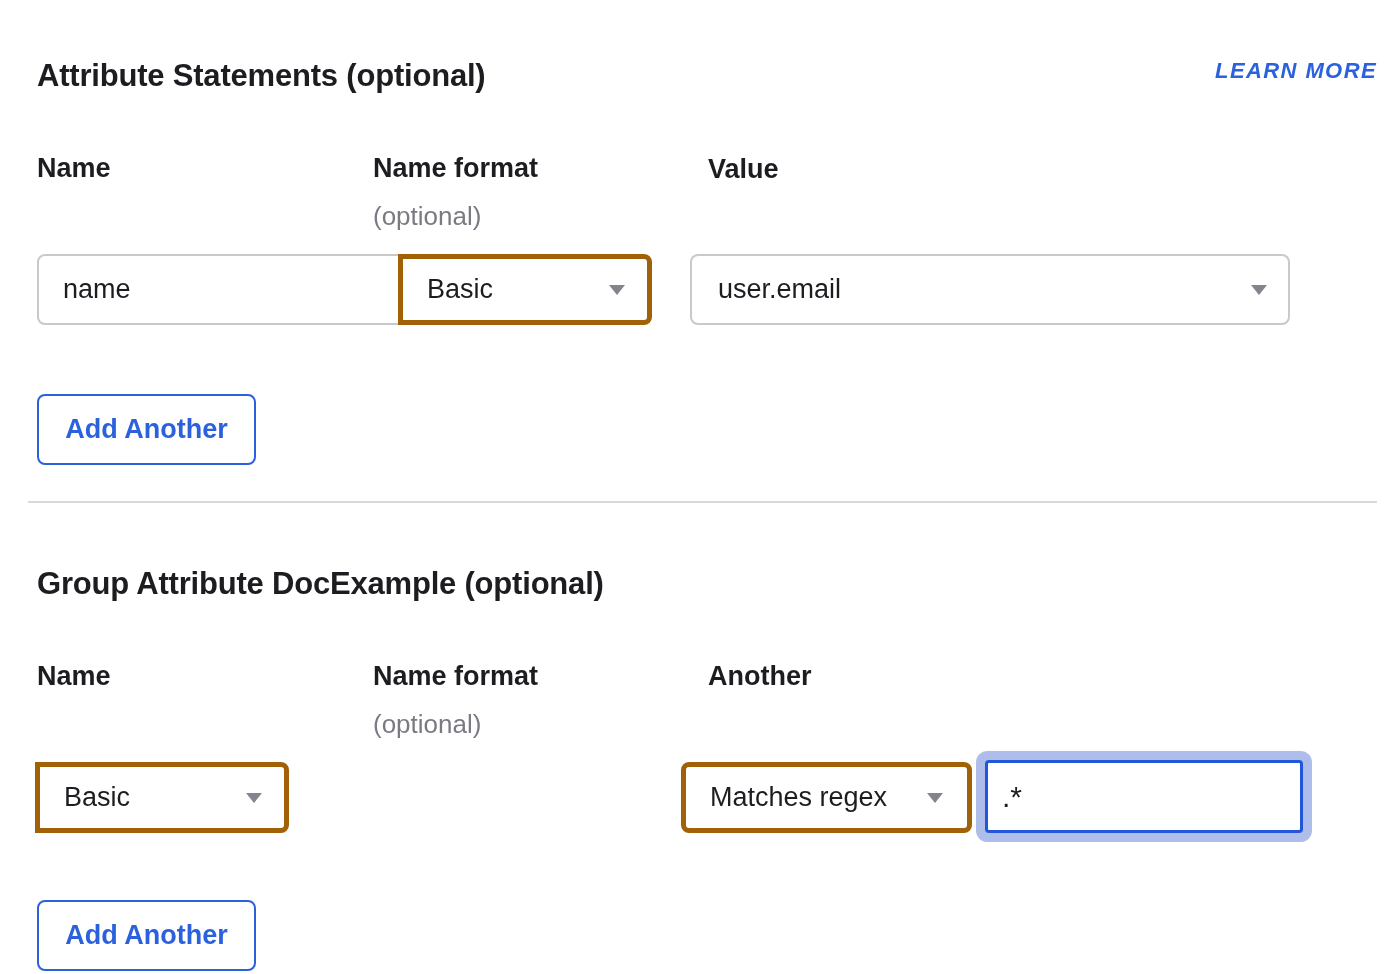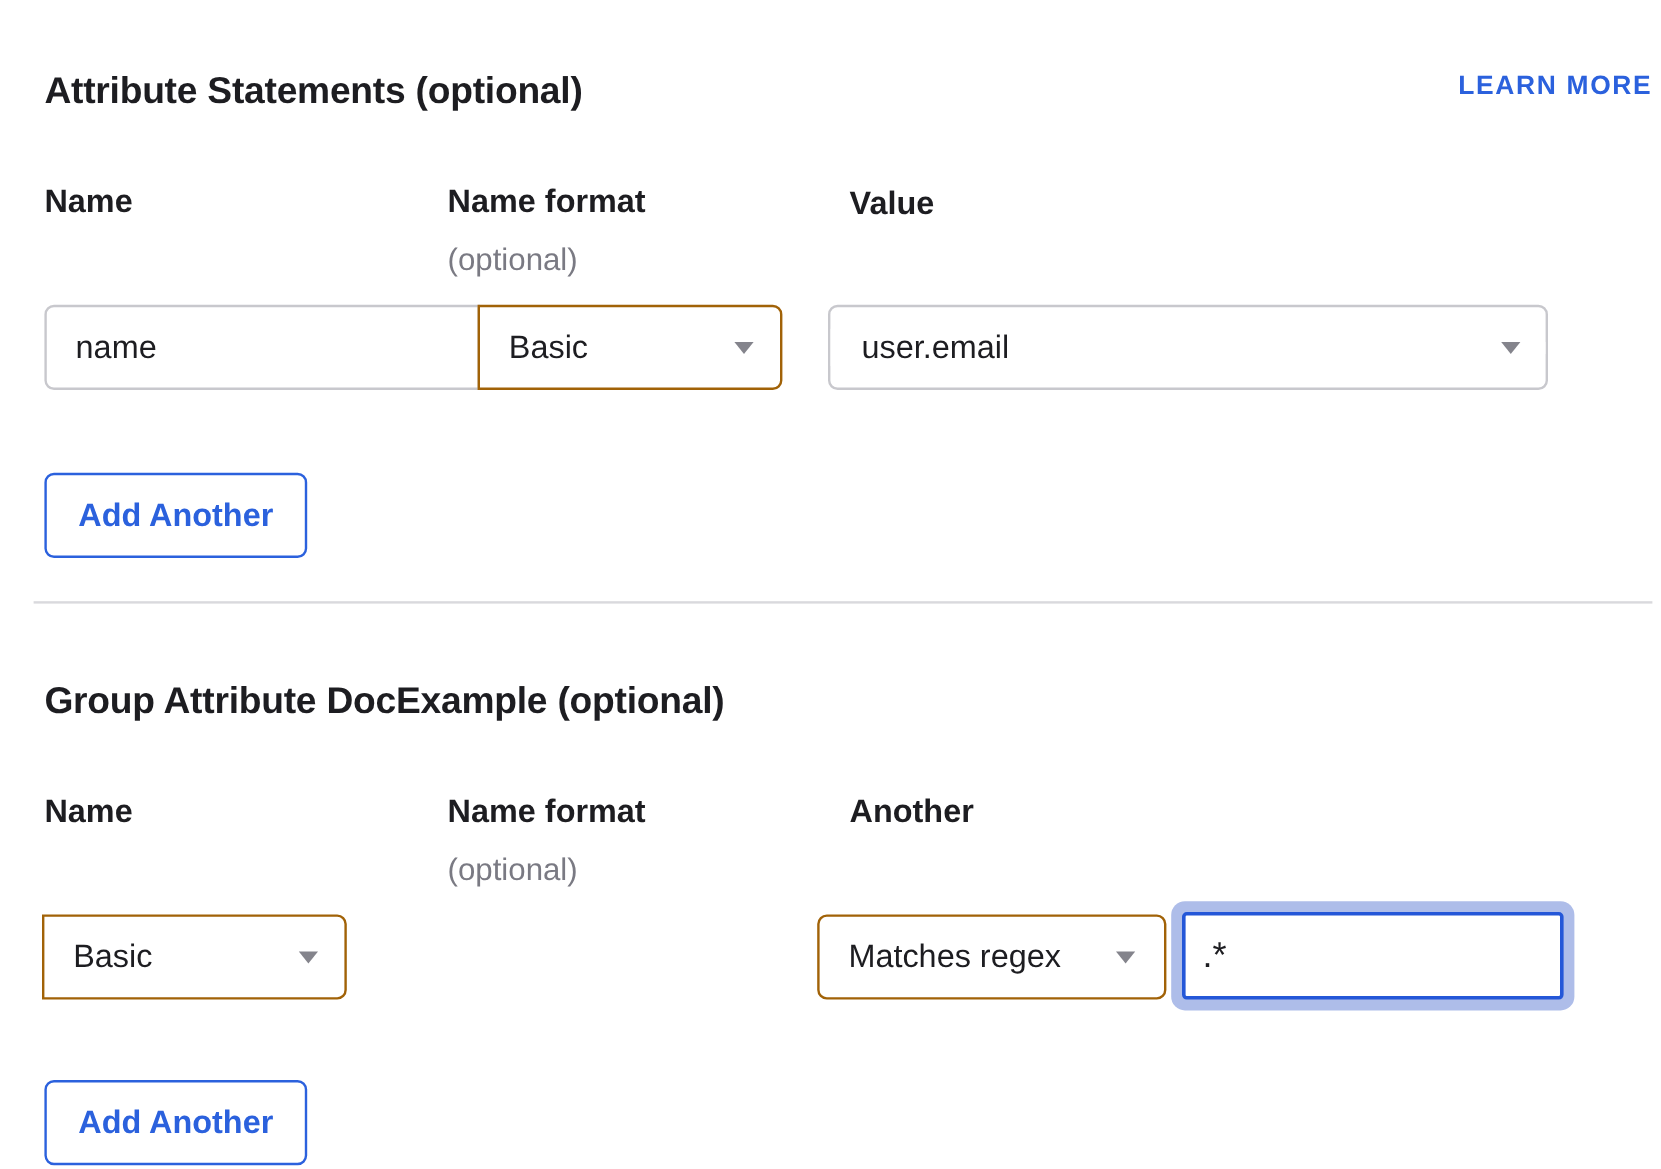--- a/index.html
+++ b/index.html
@@ -24,20 +24,21 @@
     white-space: nowrap;
   }
   .learn-more {
     font-size: 22px;
     font-weight: 600;
     letter-spacing: 1.4px;
     color: #2b61dd;
     text-decoration: none;
     white-space: nowrap;
     cursor: pointer;
+    font-style: italic;
   }
   .col-label {
     font-size: 27px;
     font-weight: bold;
     color: #1d1d21;
     white-space: nowrap;
   }
   .col-sublabel {
     font-size: 26px;
     font-weight: normal;
@@ -58,21 +59,21 @@
     padding: 0 24px;
     outline: none;
   }
   .text-input.joined-left {
     border-radius: 8px 0 0 8px;
   }
 
   .select-box {
     height: 71px;
     background: #fff;
-    border: 2px solid #a16207;
+    border: 5px solid #a16207;
     border-radius: 8px;
     display: flex;
     align-items: center;
     justify-content: space-between;
     padding: 0 22px 0 24px;
     font-size: 27px;
     color: #1d1d21;
     cursor: pointer;
     user-select: none;
   }

